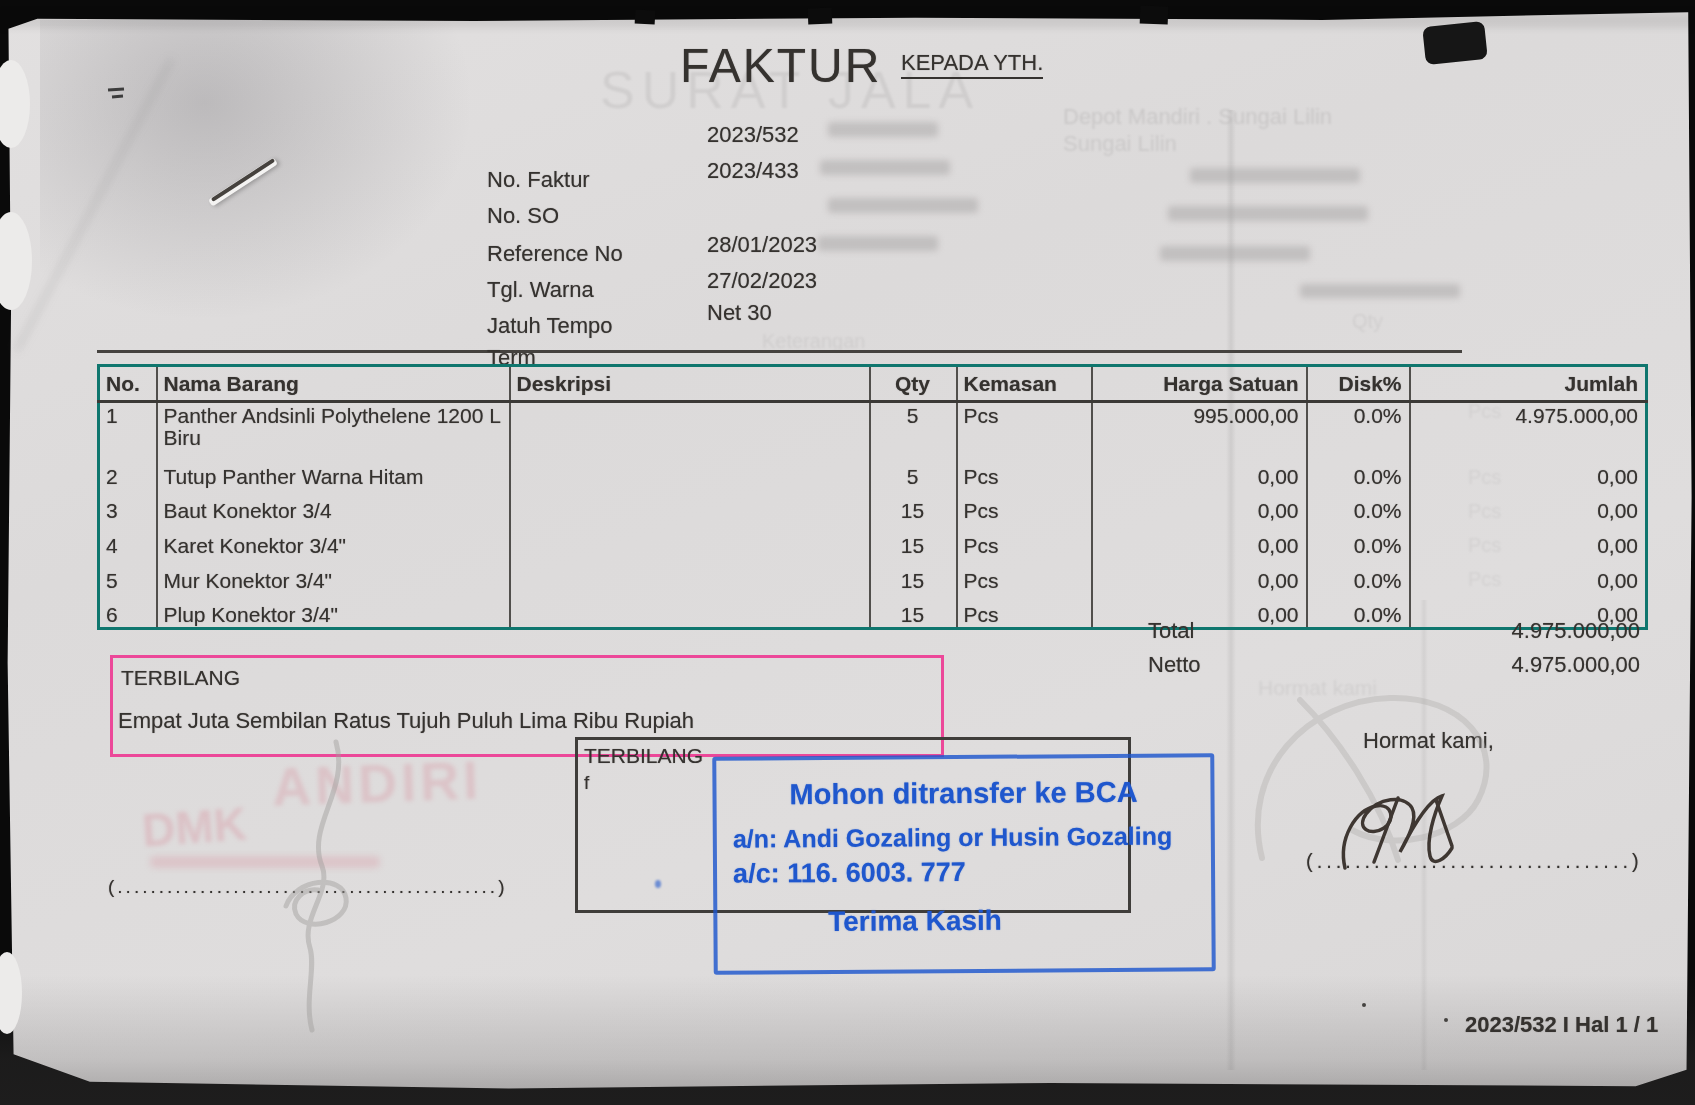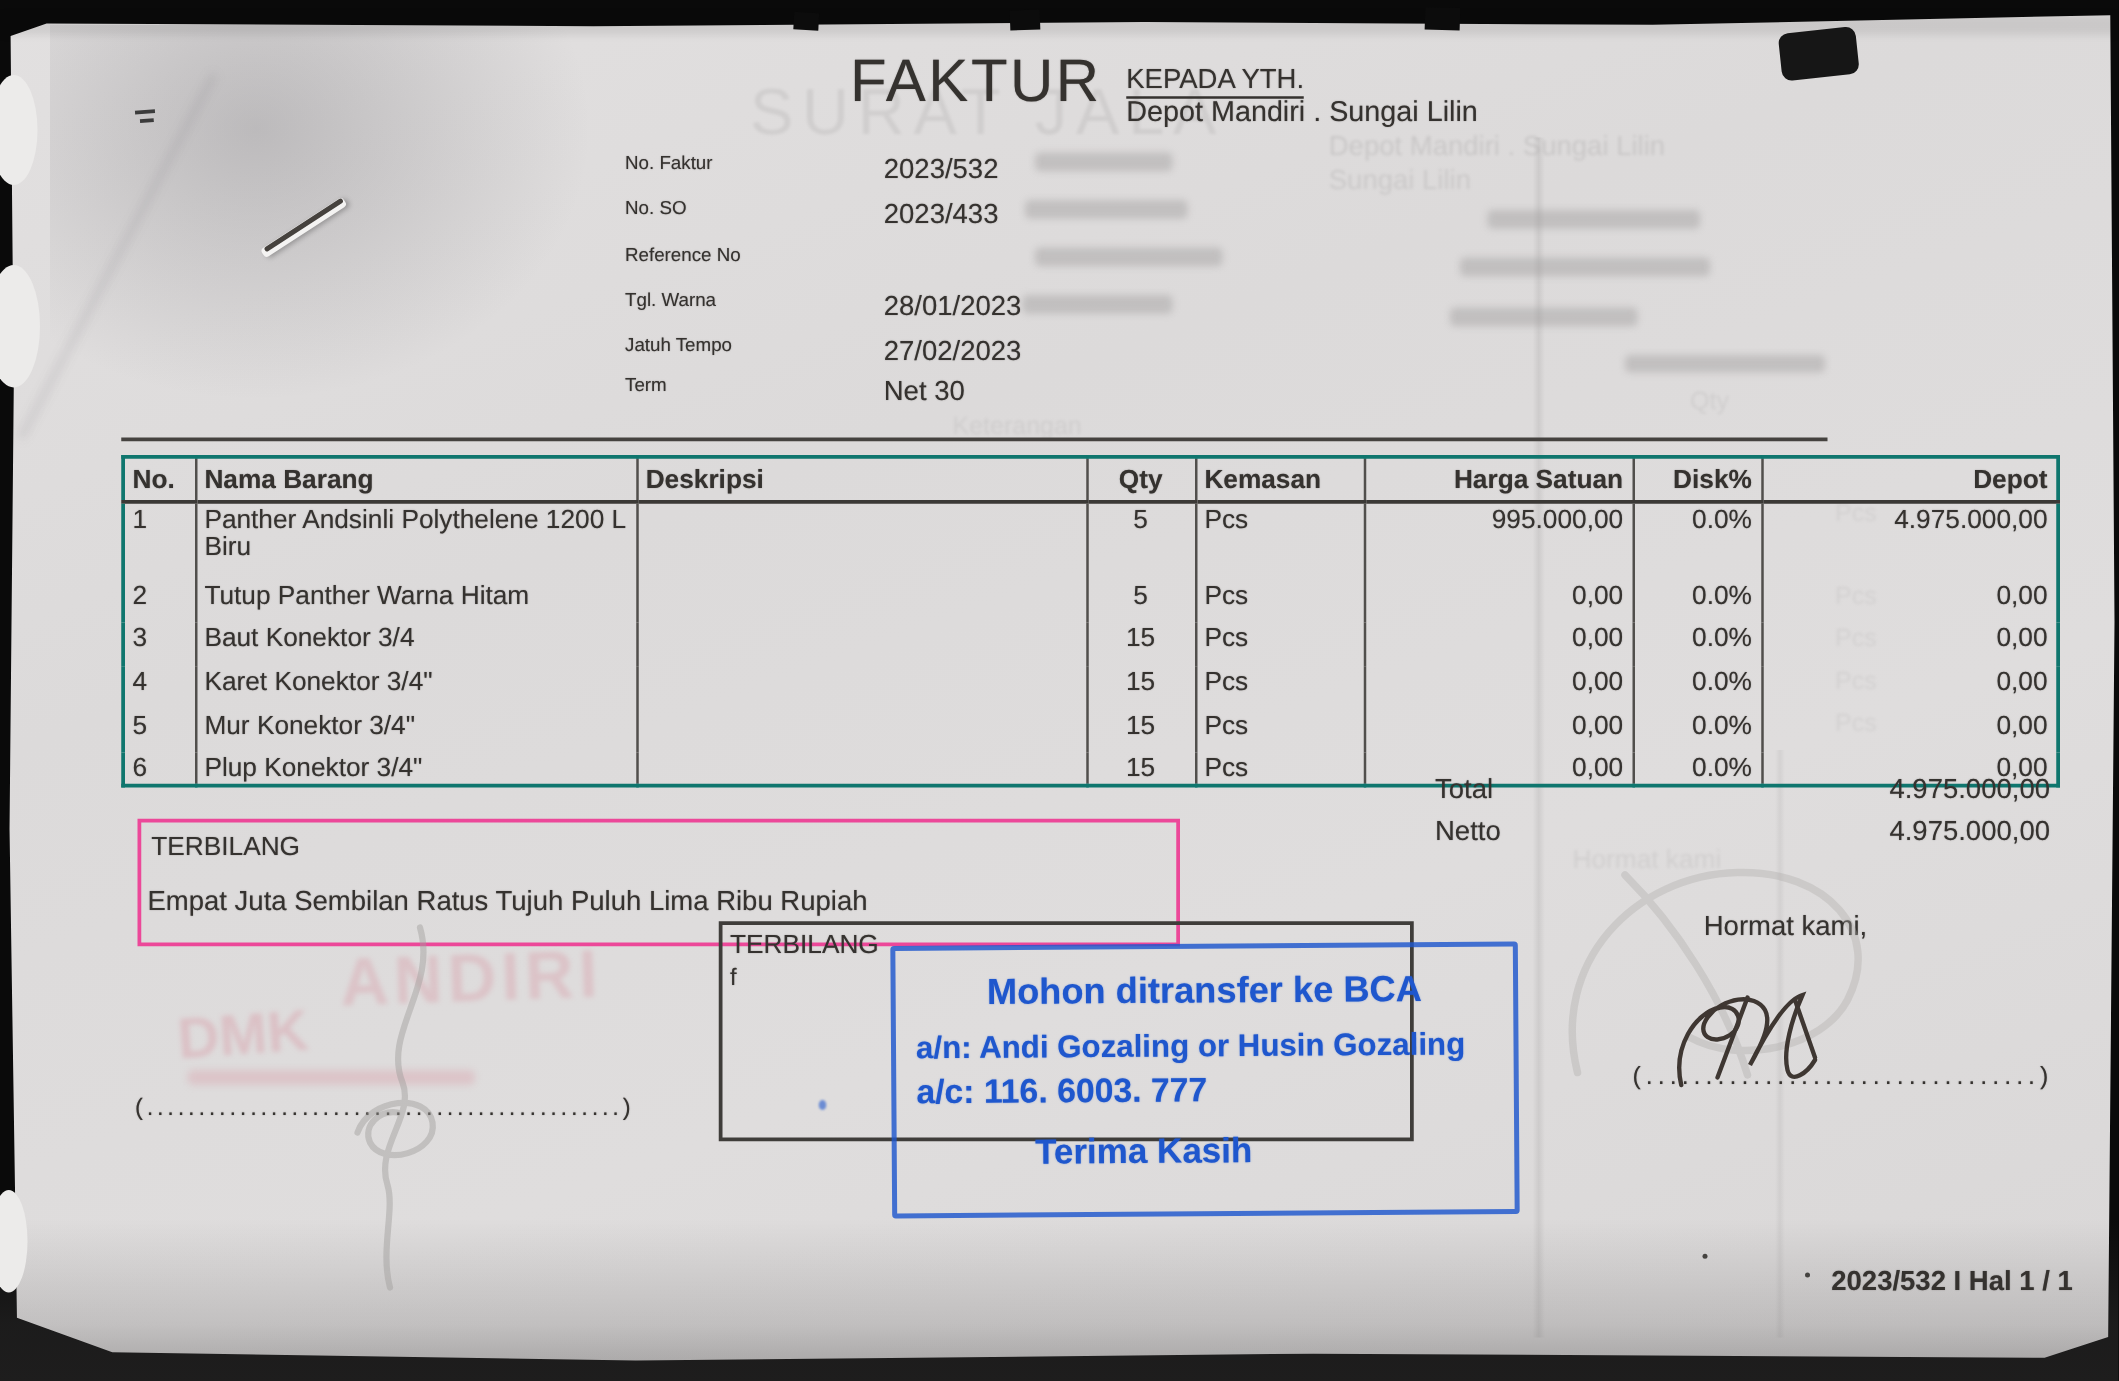--- a/index.html
+++ b/index.html
@@ -50,21 +50,21 @@
   
   .ghost{position:absolute;color:#b2b0b0;filter:blur(1.2px);}
   .smudge{position:absolute;background:rgba(150,148,148,.38);filter:blur(3px);border-radius:4px;}
   .pink{position:absolute;color:#d898a4;filter:blur(2.2px);font-weight:800;}
   .pinkbar{position:absolute;background:rgba(216,152,164,.34);filter:blur(3px);border-radius:5px;}
   
   .title{left:680px;top:38px;font-size:48px;letter-spacing:2px;}
   .recip-label{left:901px;top:50px;font-size:22px;border-bottom:2px solid #35322f;padding-bottom:1px;}
   .recip-name{left:901px;top:76px;font-size:23px;}
   
-  .meta-label{left:500px;font-size:15px;}
+  .meta-label{left:487px;font-size:22px;margin-top:45px;}
   .meta-value{left:707px;font-size:22px;}
   
   .tline{position:absolute;left:97px;top:350px;width:1365px;height:3px;background:#45423f;}
   table.items{position:absolute;left:97px;top:364px;width:1548px;border-collapse:collapse;table-layout:fixed;
     border:3px solid #0f766e;}
   table.items th,table.items td{border-left:2px solid #514f4c;padding:2px 7px 0 6px;
     font-size:21px;line-height:22px;vertical-align:top;overflow:hidden;}
   table.items th{border-bottom:3px solid #3b3936;vertical-align:middle;padding-top:0;}
   table.items th:first-child,table.items td:first-child{border-left:none;}
   table.items tbody td{border-top:none;border-bottom:none;}
@@ -143,21 +143,20 @@
   <div class="smudge" style="left:1190px;top:168px;width:170px;height:15px;"></div>
   <div class="smudge" style="left:1168px;top:206px;width:200px;height:15px;"></div>
   <div class="smudge" style="left:1160px;top:246px;width:150px;height:15px;"></div>
   <div class="smudge" style="left:1300px;top:284px;width:160px;height:14px;"></div>
   <div class="pink" style="left:272px;top:752px;font-size:54px;letter-spacing:4px;opacity:.36;transform:rotate(-2deg);">ANDIRI</div>
   <div class="pink" style="left:142px;top:800px;font-size:46px;opacity:.4;transform:rotate(-4deg);">DMK</div>
   <div class="pinkbar" style="left:150px;top:856px;width:230px;height:12px;"></div>
 
   <div class="abs ink b title z5">FAKTUR</div>
   <div class="abs ink b recip-label z5">KEPADA YTH.</div>
-  <div class="abs ink recip-name z5">Depot Mandiri . Sungai Lilin</div>
 
   <div class="abs ink b meta-label z5" style="top:122px;">No. Faktur</div>
   <div class="abs ink meta-value z5" style="top:122px;">2023/532</div>
   <div class="abs ink b meta-label z5" style="top:158px;">No. SO</div>
   <div class="abs ink meta-value z5" style="top:158px;">2023/433</div>
   <div class="abs ink b meta-label z5" style="top:196px;">Reference No</div>
   <div class="abs ink meta-value z5" style="top:196px;"></div>
   <div class="abs ink b meta-label z5" style="top:232px;">Tgl. Warna</div>
   <div class="abs ink meta-value z5" style="top:232px;">28/01/2023</div>
   <div class="abs ink b meta-label z5" style="top:268px;">Jatuh Tempo</div>
@@ -179,21 +178,21 @@
     </colgroup>
     <thead>
       <tr style="height:36px;">
         <th style="text-align:left;">No.</th>
         <th style="text-align:left;">Nama Barang</th>
         <th style="text-align:left;">Deskripsi</th>
         <th class="c-ctr">Qty</th>
         <th style="text-align:left;">Kemasan</th>
         <th class="c-num">Harga Satuan</th>
         <th class="c-num">Disk%</th>
-        <th class="c-num">Depot</th>
+        <th class="c-num">Jumlah</th>
       </tr>
     </thead>
     <tbody>
       <tr class="r1">
         <td>1</td>
         <td>Panther Andsinli Polythelene 1200 L Biru</td>
         <td></td>
         <td class="c-ctr">5</td>
         <td>Pcs</td>
         <td class="c-num">995.000,00</td>

